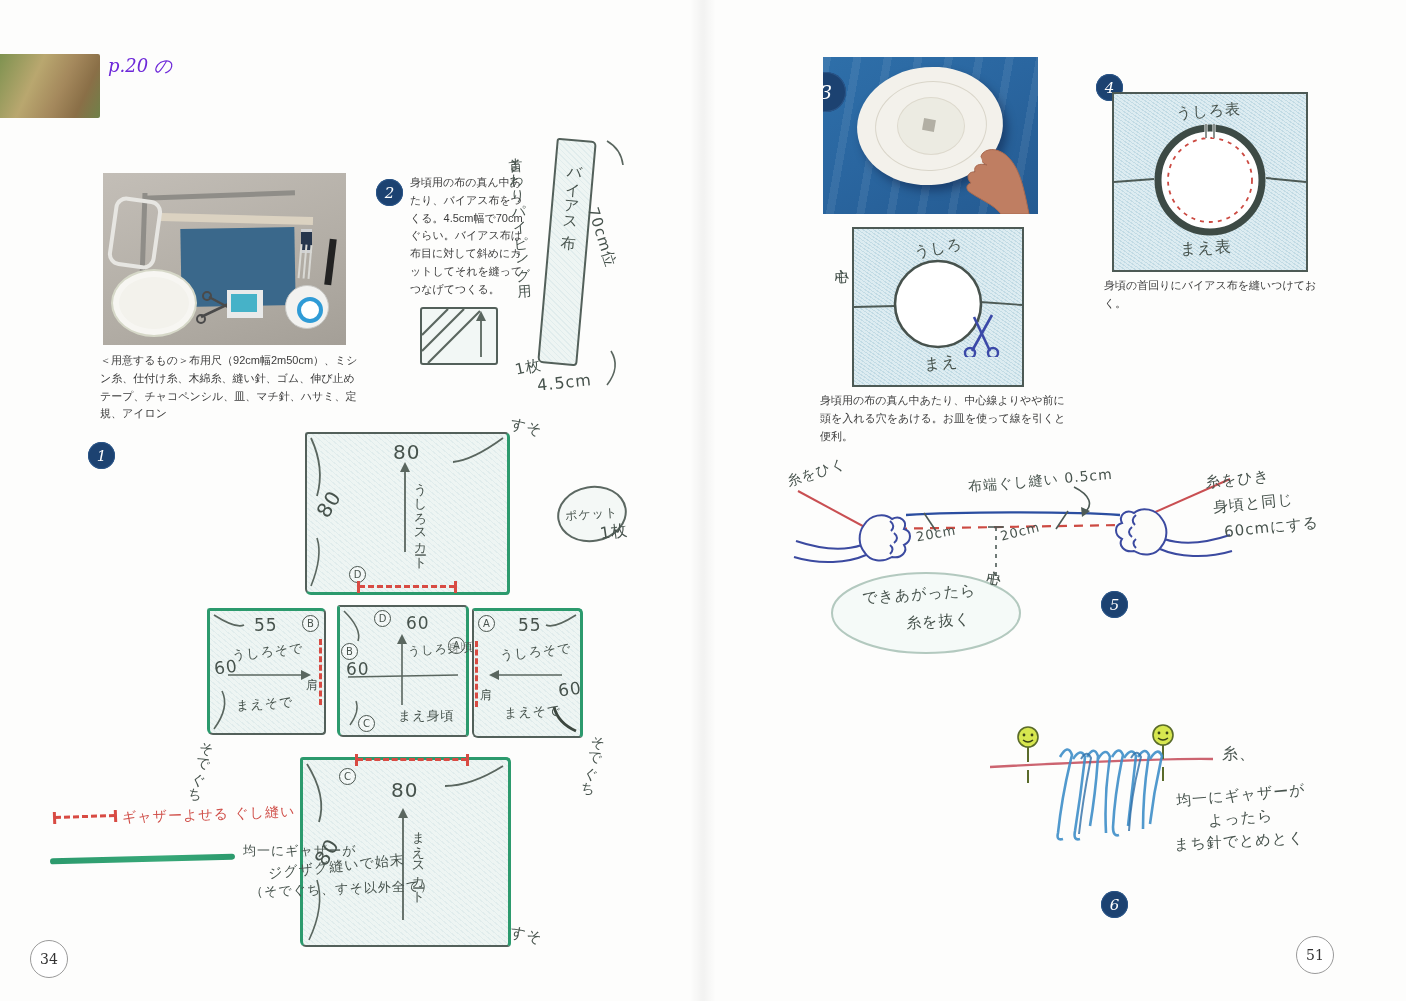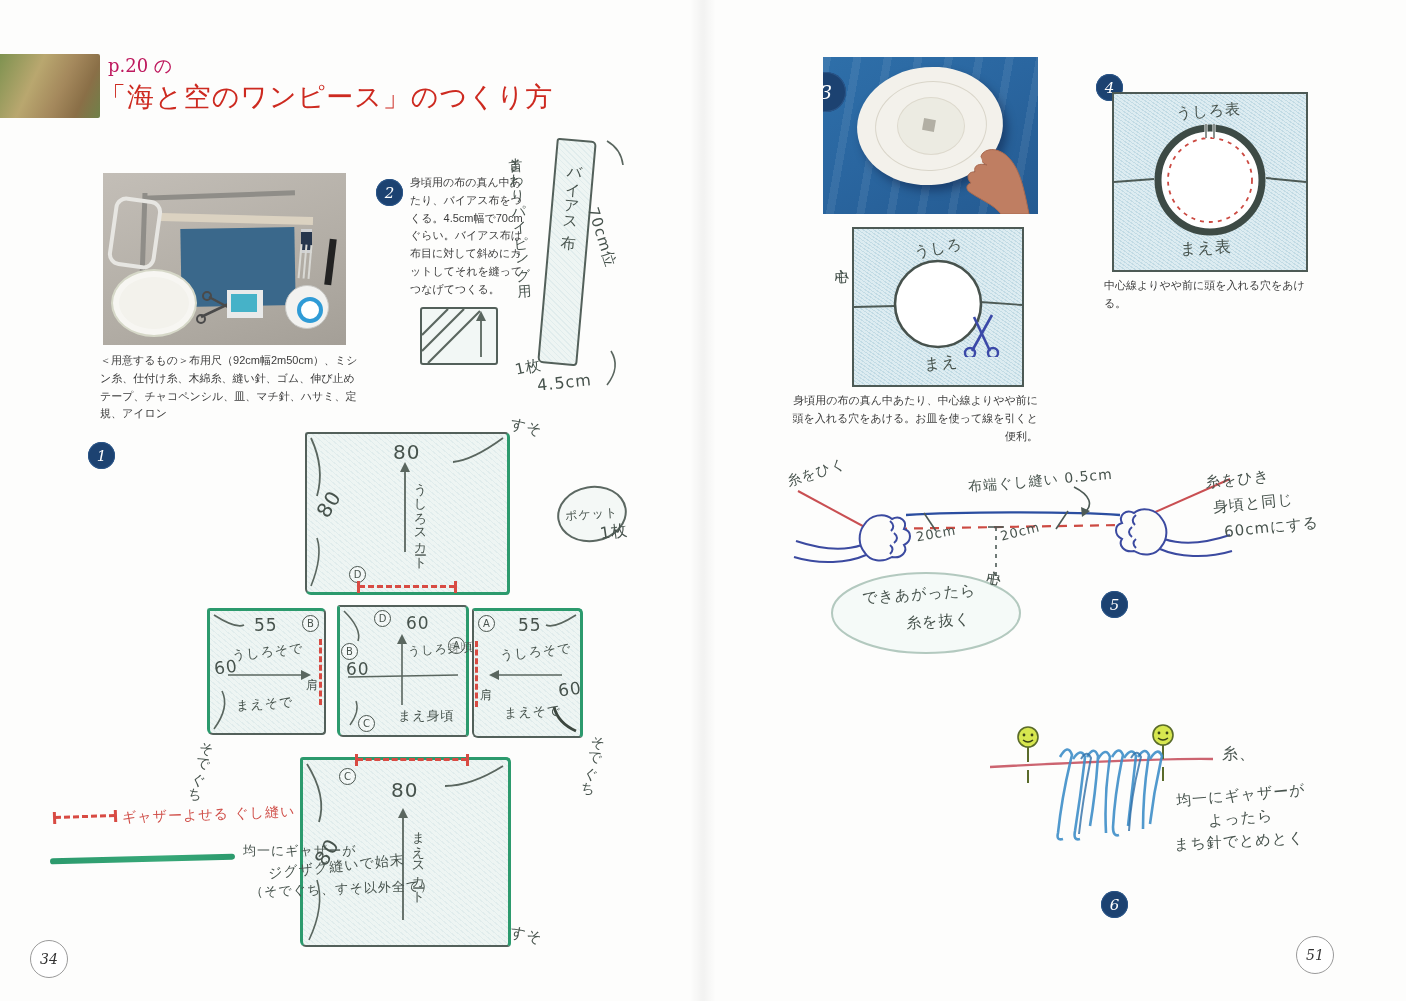--- a/index.html
+++ b/index.html
@@ -22,38 +22,37 @@
       background-image:repeating-linear-gradient(40deg,rgba(108,160,178,0.10) 0 1px,transparent 1px 4px);
       border:2px solid #53605a;border-radius:3px 5px 4px 6px;}
   .sq-blue{background-color:#ddecf1;
       background-image:repeating-linear-gradient(35deg,rgba(84,150,178,0.20) 0 1px,transparent 1px 3px);
       border:2.5px solid #4d5a55;}
   .mark{width:15px;height:15px;border:1.4px solid #49544e;border-radius:50%;
         font-family:"DejaVu Sans",sans-serif;font-size:10px;line-height:15px;text-align:center;
         color:#49544e;background:rgba(255,255,255,.4);}
   .pagenum{width:36px;height:36px;border:1.5px solid #9a9a9a;border-radius:50%;
            display:flex;align-items:center;justify-content:center;color:#333;
-           font-family:"DejaVu Serif",serif;font-style:italic;font-size:14px;background:#fff;}
+           font-family:"DejaVu Serif",serif;font-size:14px;background:#fff;}
   .redash-h{border-top:3.5px dashed #d84b43;position:relative;}
   .redash-h:before,.redash-h:after{content:"";position:absolute;top:-7px;width:3px;height:12px;background:#d84b43;}
   .redash-h:before{left:-2px;} .redash-h:after{right:-2px;}
   .redash-v{border-left:3.5px dashed #d84b43;position:relative;}
   svg{display:block;}
 </style>
 </head>
 <body>
 
 <div class="page">
 
   <div class="abs" style="left:690px;top:0;width:26px;height:1001px;background:linear-gradient(90deg,transparent,rgba(0,0,0,0.045),transparent);"></div>
 
   <div class="abs" style="left:0;top:54px;width:100px;height:64px;background:linear-gradient(115deg,#7e9250 0%,#b9a76f 35%,#a4885c 60%,#8a6f47 80%,#6f8149 100%);border-radius:0 2px 2px 0;"></div>
 
-  <div class="abs" style="left:108px;top:54px;font-family:'DejaVu Serif',serif;font-size:18px;color:#be185d;">p.20 の</div>
-  <div class="abs" style="left:99px;top:79px;font-family:'DejaVu Serif',serif;font-size:27px;color:#cd2a20;letter-spacing:1px;">「海と空のワンピース」のつくり方</div>
+  <div class="abs" style="left:108px;top:54px;font-family:'DejaVu Serif',serif;font-style:italic;font-size:18px;color:#6d28d9;">p.20 の</div>
 
   <div class="abs" style="left:103px;top:173px;width:243px;height:172px;background:linear-gradient(160deg,#c3beb7 0%,#b2ada5 60%,#a49f97 100%);overflow:hidden;">
     <div class="abs" style="left:40px;top:20px;width:152px;height:5px;background:#8f8d88;transform:rotate(-2deg);"></div>
     <div class="abs" style="left:38px;top:20px;width:5px;height:86px;background:#8f8d88;transform:rotate(2deg);"></div>
     <div class="abs" style="left:58px;top:42px;width:152px;height:8px;background:#dbd2c1;transform:rotate(1.5deg);"></div>
     <div class="abs" style="left:78px;top:55px;width:114px;height:78px;background:#3a688b;transform:rotate(-1deg);"></div>
     <div class="abs" style="left:8px;top:25px;width:40px;height:62px;border:4px solid #e7e6e2;border-radius:12px;transform:rotate(8deg);background:transparent;"></div>
     <div class="abs" style="left:198px;top:56px;width:11px;height:18px;background:#26364d;border-top:3px solid #cfd0d2;border-bottom:3px solid #cfd0d2;"></div>
     <div class="abs" style="left:224px;top:66px;width:7px;height:46px;background:#222;transform:rotate(7deg);"></div>
     <div class="abs" style="left:8px;top:96px;width:82px;height:64px;background:#f3f2ec;border-radius:50%;border:2px solid #d6d8c8;box-shadow:0 0 0 6px rgba(255,255,255,.35) inset;"></div>
@@ -226,39 +225,39 @@
       <circle cx="96" cy="86" r="52" fill="#ffffff" stroke="#3d4a45" stroke-width="7"></circle>
       <circle cx="96" cy="86" r="42" fill="none" stroke="#cc4a42" stroke-width="1.8" stroke-dasharray="4 5"></circle>
       <line x1="92" y1="30" x2="92" y2="44" stroke="#ffffff" stroke-width="3"></line>
       <line x1="100" y1="30" x2="100" y2="44" stroke="#ffffff" stroke-width="3"></line>
       <line x1="92" y1="30" x2="92" y2="44" stroke="#3d4a45" stroke-width="1.2"></line>
       <line x1="100" y1="30" x2="100" y2="44" stroke="#3d4a45" stroke-width="1.2"></line>
     </svg>
     <span class="abs hw" style="left:62px;top:8px;font-size:15px;transform:rotate(-4deg);">うしろ表</span>
     <span class="abs hw" style="left:66px;top:144px;font-size:16px;transform:rotate(-3deg);">まえ表</span>
   </div>
-  <div class="abs print" style="left:1104px;top:277px;width:214px;">中心線よりやや前に頭を入れる穴をあける。</div>
+  <div class="abs print" style="left:1104px;top:277px;width:214px;">身頃の首回りにバイアス布を縫いつけておく。</div>
 
   <div class="abs sq-blue" style="left:852px;top:227px;width:168px;height:156px;">
     <svg class="abs" style="left:0;top:0;" width="168" height="156" viewBox="0 0 168 156">
       <line x1="0" y1="78" x2="42" y2="77" stroke="#4d5a55" stroke-width="1.8"></line>
       <line x1="126" y1="73" x2="168" y2="76" stroke="#4d5a55" stroke-width="1.8"></line>
       <circle cx="84" cy="75" r="43" fill="#ffffff" stroke="#47524d" stroke-width="2.6"></circle>
     </svg>
     <span class="abs hw" style="left:60px;top:10px;font-size:15px;transform:rotate(-10deg);">うしろ</span>
     <span class="abs hw" style="left:70px;top:124px;font-size:16px;transform:rotate(-6deg);">まえ</span>
     <svg class="abs" style="left:108px;top:78px;" width="42" height="50" viewBox="0 0 42 50">
       <line x1="10" y1="44" x2="30" y2="8" stroke="#3b49a8" stroke-width="2.6"></line>
       <line x1="28" y1="44" x2="12" y2="10" stroke="#3b49a8" stroke-width="2.6"></line>
       <circle cx="8" cy="46" r="5" fill="none" stroke="#3b49a8" stroke-width="2.4"></circle>
       <circle cx="31" cy="46" r="5" fill="none" stroke="#3b49a8" stroke-width="2.4"></circle>
     </svg>
   </div>
   <span class="abs hw hw-v" style="left:832px;top:258px;font-size:14px;transform:rotate(-4deg);">中心</span>
-  <div class="abs print" style="left:784px;top:392px;width:254px;text-align:right;">身頃用の布の真ん中あたり、中心線よりやや前に頭を入れる穴をあける。お皿を使って線を引くと便利。</div>
+  <div class="abs print" style="left:820px;top:392px;width:254px;">身頃用の布の真ん中あたり、中心線よりやや前に頭を入れる穴をあける。お皿を使って線を引くと便利。</div>
 
   <svg class="abs" style="left:778px;top:455px;" width="530" height="212" viewBox="0 0 530 212">
 
     <line x1="20" y1="36" x2="94" y2="76" stroke="#c94f52" stroke-width="2"></line>
     <path d="M128,60 C190,56 300,57 342,60" fill="none" stroke="#2b4ea0" stroke-width="2.4"></path>
     <line x1="104" y1="74" x2="344" y2="70" stroke="#cc4a42" stroke-width="2.2" stroke-dasharray="9 7"></line>
     <line x1="366" y1="62" x2="452" y2="24" stroke="#c94f52" stroke-width="2"></line>
 
     <g stroke="#3b4aa0" stroke-width="2" fill="none">
       <path d="M18,86 C42,94 66,96 84,90"></path>

